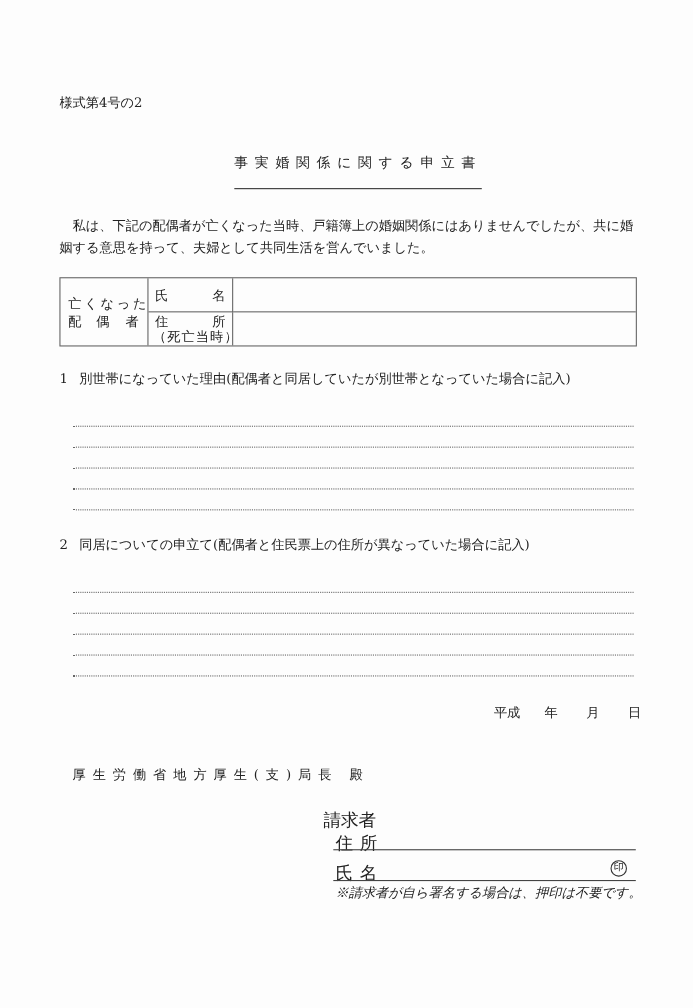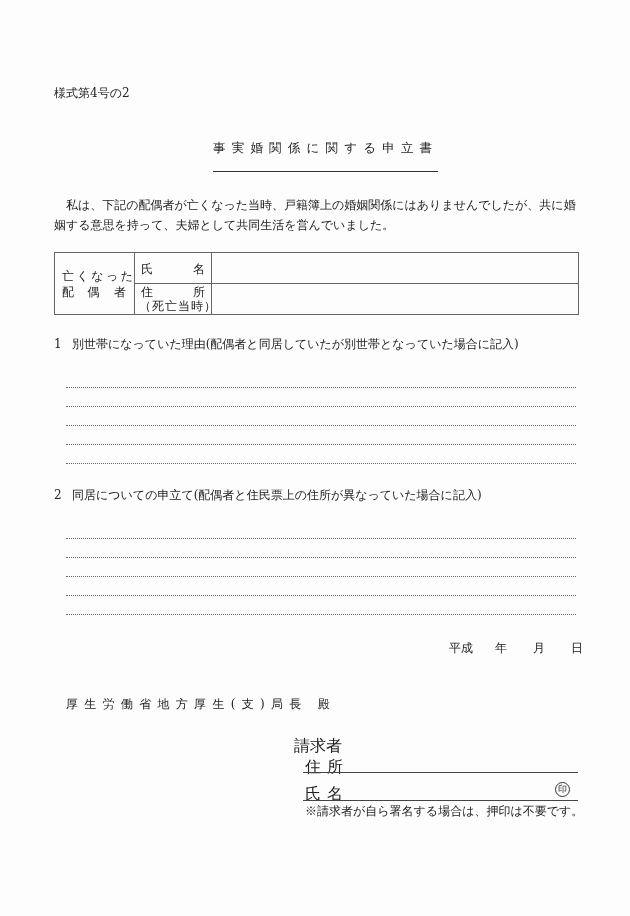--- a/index.html
+++ b/index.html
@@ -64,21 +64,21 @@
 
     .sig-line { position: absolute; left: 303px; width: 275px; height: 0; border-top: 1px solid #444; }
     .sig-label { position: absolute; font-size: 16px; }
     .sig-label span { display: inline-block; }
 
     .seal {
       position: absolute; left: 555px; top: 782px;
       width: 15px; height: 15px; border: 1px solid #333; border-radius: 50%;
       font-size: 9px; line-height: 13px; text-align: center;
     }
-    .note { left: 305px; top: 803px; font-size: 12px; }
+    .note { left: 305px; top: 803px; font-size: 12px; font-style: italic; }
   </style>
 </head>
 <body>
 
 <div class="page">
 
   <div class="abs form-number">様式第4号の2</div>
 
   <div class="abs doc-title">事実婚関係に関する申立書</div>
 

